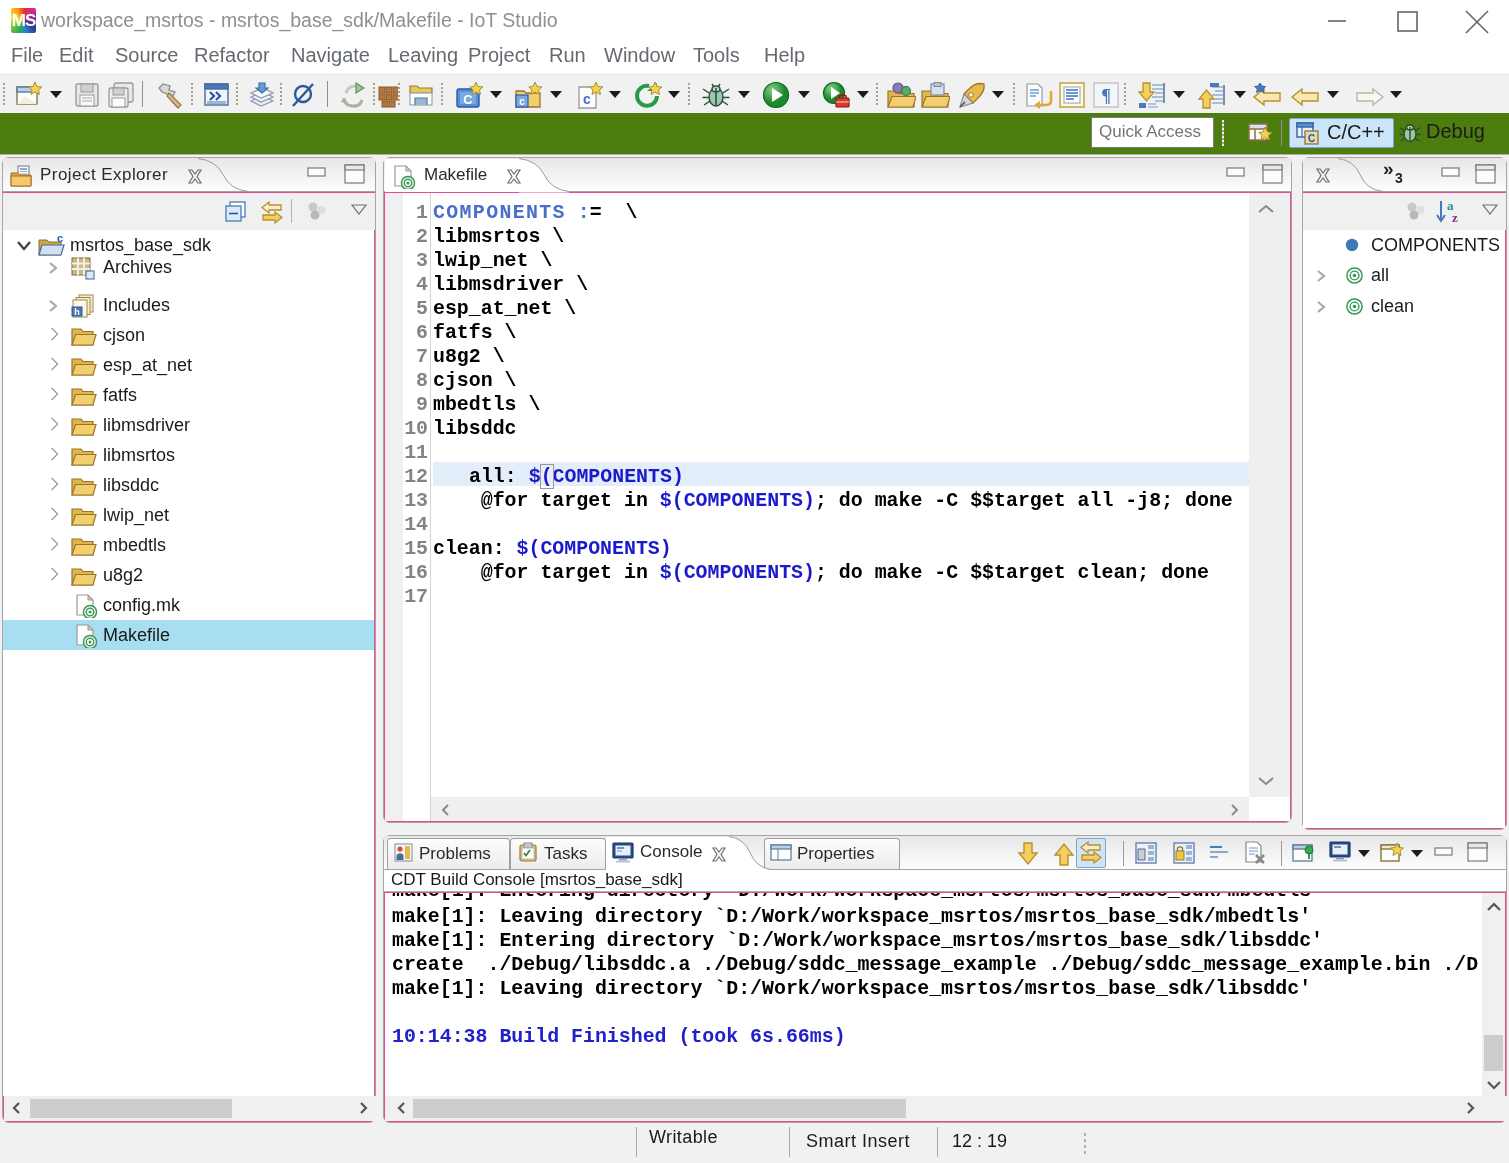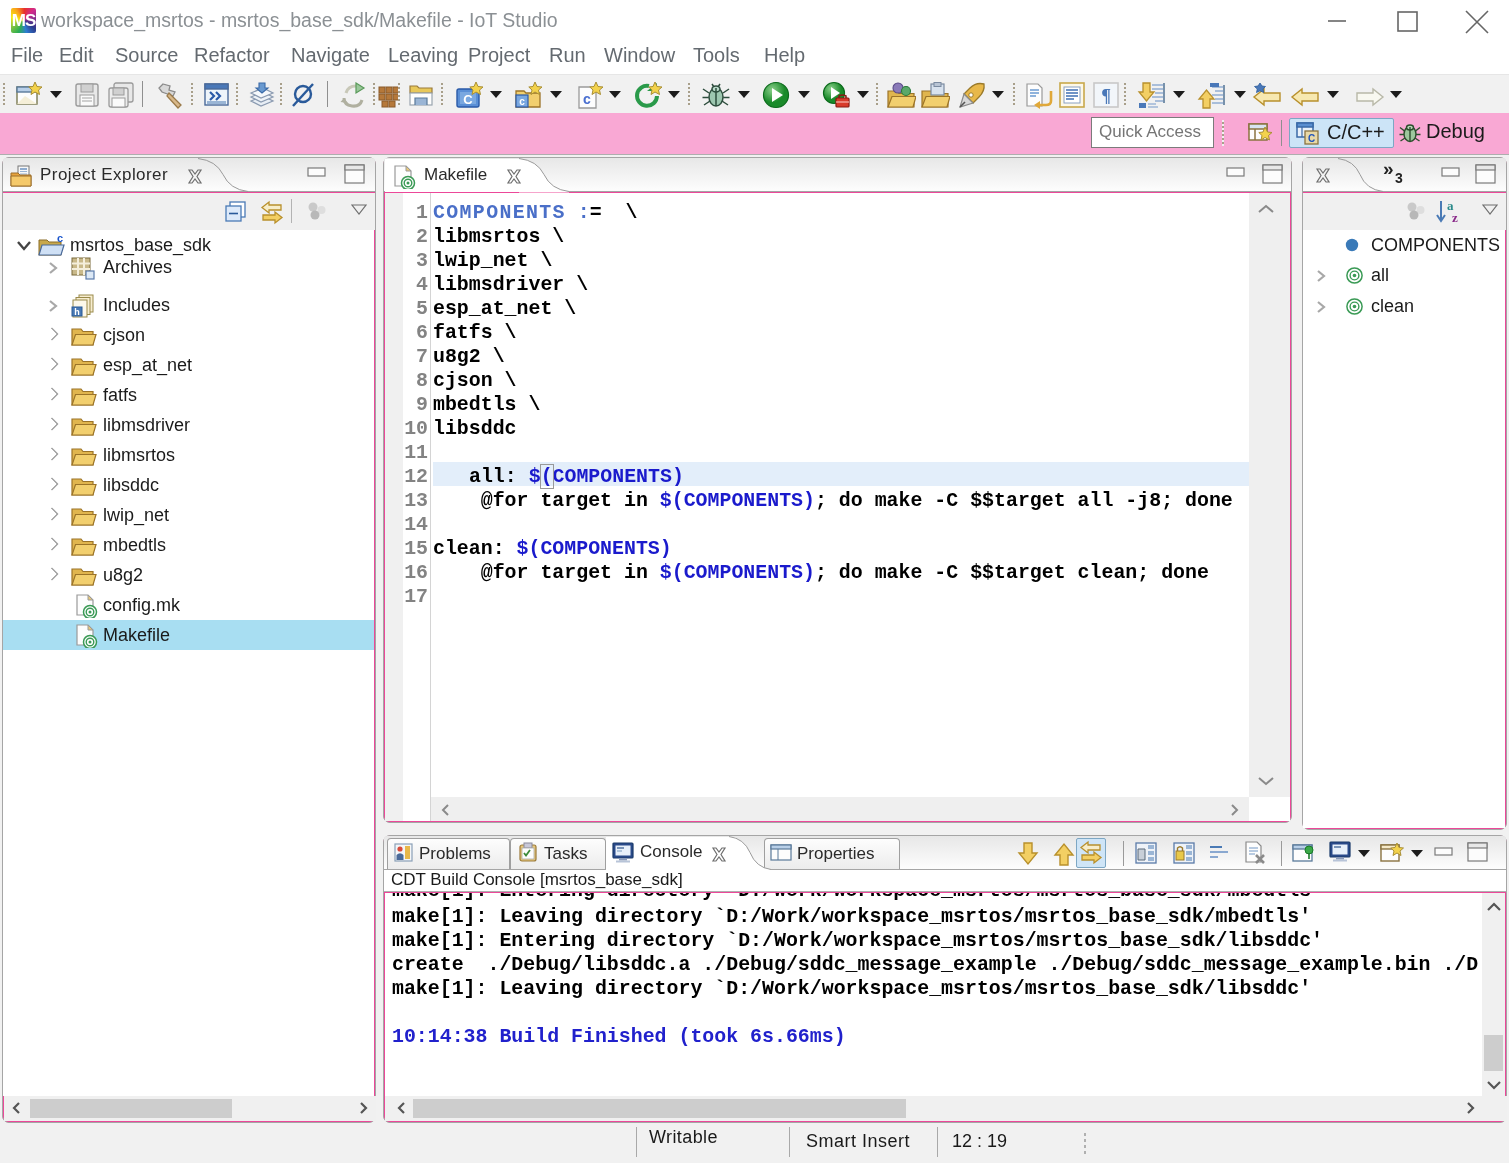--- a/index.html
+++ b/index.html
@@ -12,21 +12,21 @@
   background: conic-gradient(from 45deg at 50% 50%, #d12a8c, #7b2d8b, #2d3a8c, #2d7dd1, #2dae52, #8cc63f, #f7ec13, #f9a51a, #e8312a, #d12a8c);
 }
 #logo span { position:absolute; left:0; top:0; width:25px; height:25px; color:#fff; font-weight:bold; font-size:17px; line-height:25px; text-align:center; letter-spacing:-1px; }
 #title-text { position:absolute; left:41px; top:9px; font-size:19.5px; color:#8b9094; }
 .winbtn { position:absolute; top:0; height:41px; }
 
 #menubar { position:absolute; left:0; top:41px; width:1509px; height:33px; background:#fff; color:#646a70; font-size:20px; }
 #menubar span { position:absolute; top:3px; }
 
 #toolbar1 { position:absolute; left:0; top:74px; width:1509px; height:39px; background:#f1f1f1; border-top:1px solid #e6e6e6; }
-#toolbar2 { position:absolute; left:0; top:113px; width:1509px; height:41px; background:#f9a8d4;text-decoration:underline; }
+#toolbar2 { position:absolute; left:0; top:113px; width:1509px; height:41px; background:#4d7c0f;text-decoration:underline; }
 .dotsep { position:absolute; top:6px; width:2px; height:26px;
   background-image:repeating-linear-gradient(#f1f1f1 0 2px, #a89f8a 2px 4px); }
 .barsep { position:absolute; top:6px; width:1px; height:26px; background:#8f8f8f; }
 .dd { position:absolute; width:0; height:0; border-left:6px solid transparent; border-right:6px solid transparent; border-top:7px solid #1c1c1c; top:16px; }
 .ticon { position:absolute; top:6px; }
 
 #qa { position:absolute; left:1091px; top:4px; width:123px; height:31px; background:#fff; border:1px solid #7b7b7b; color:#757575; font-size:17px; padding:4px 0 0 7px; white-space:nowrap; overflow:hidden; }
 #cpp-btn { position:absolute; left:1289px; top:5px; width:105px; height:30px; background:#cce4f7; border:1px solid #7da7c4; border-radius:2px; }
 #cpp-btn span, #dbg-btn span { font-size:20px; color:#1b1b1b; position:absolute; top:2px; }
 #dbg-btn { position:absolute; left:1396px; top:5px; width:95px; height:30px; }

